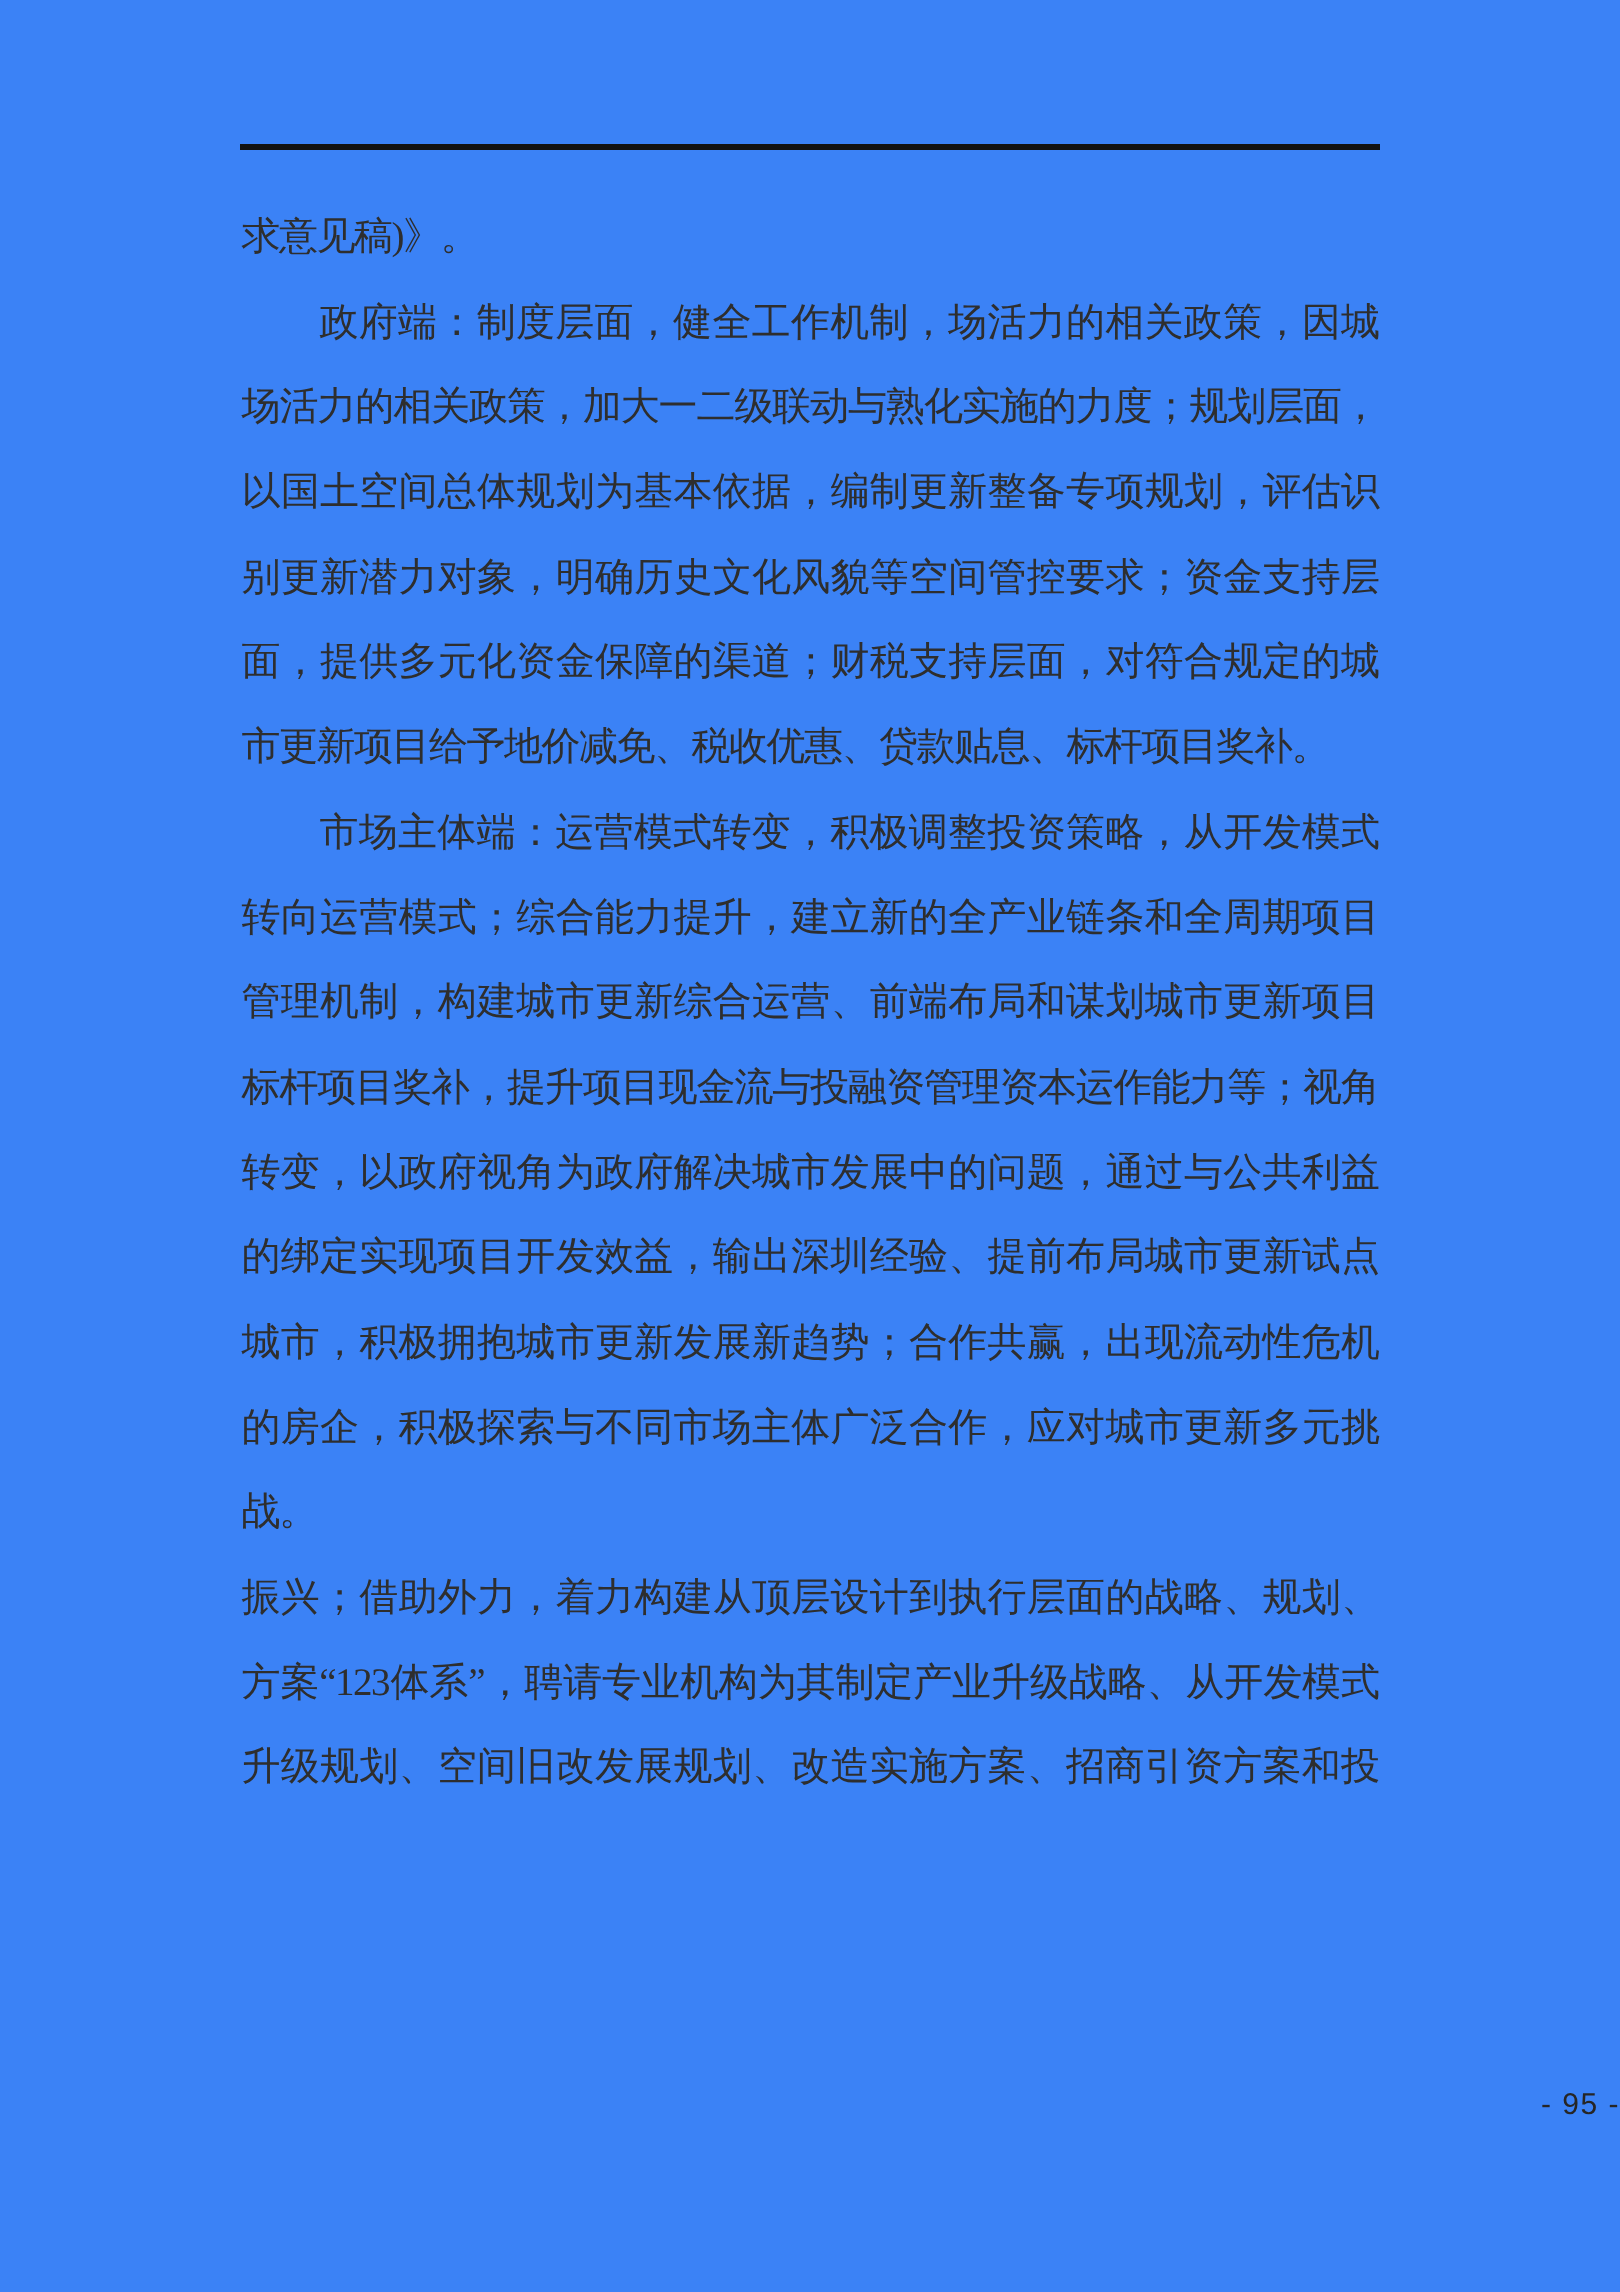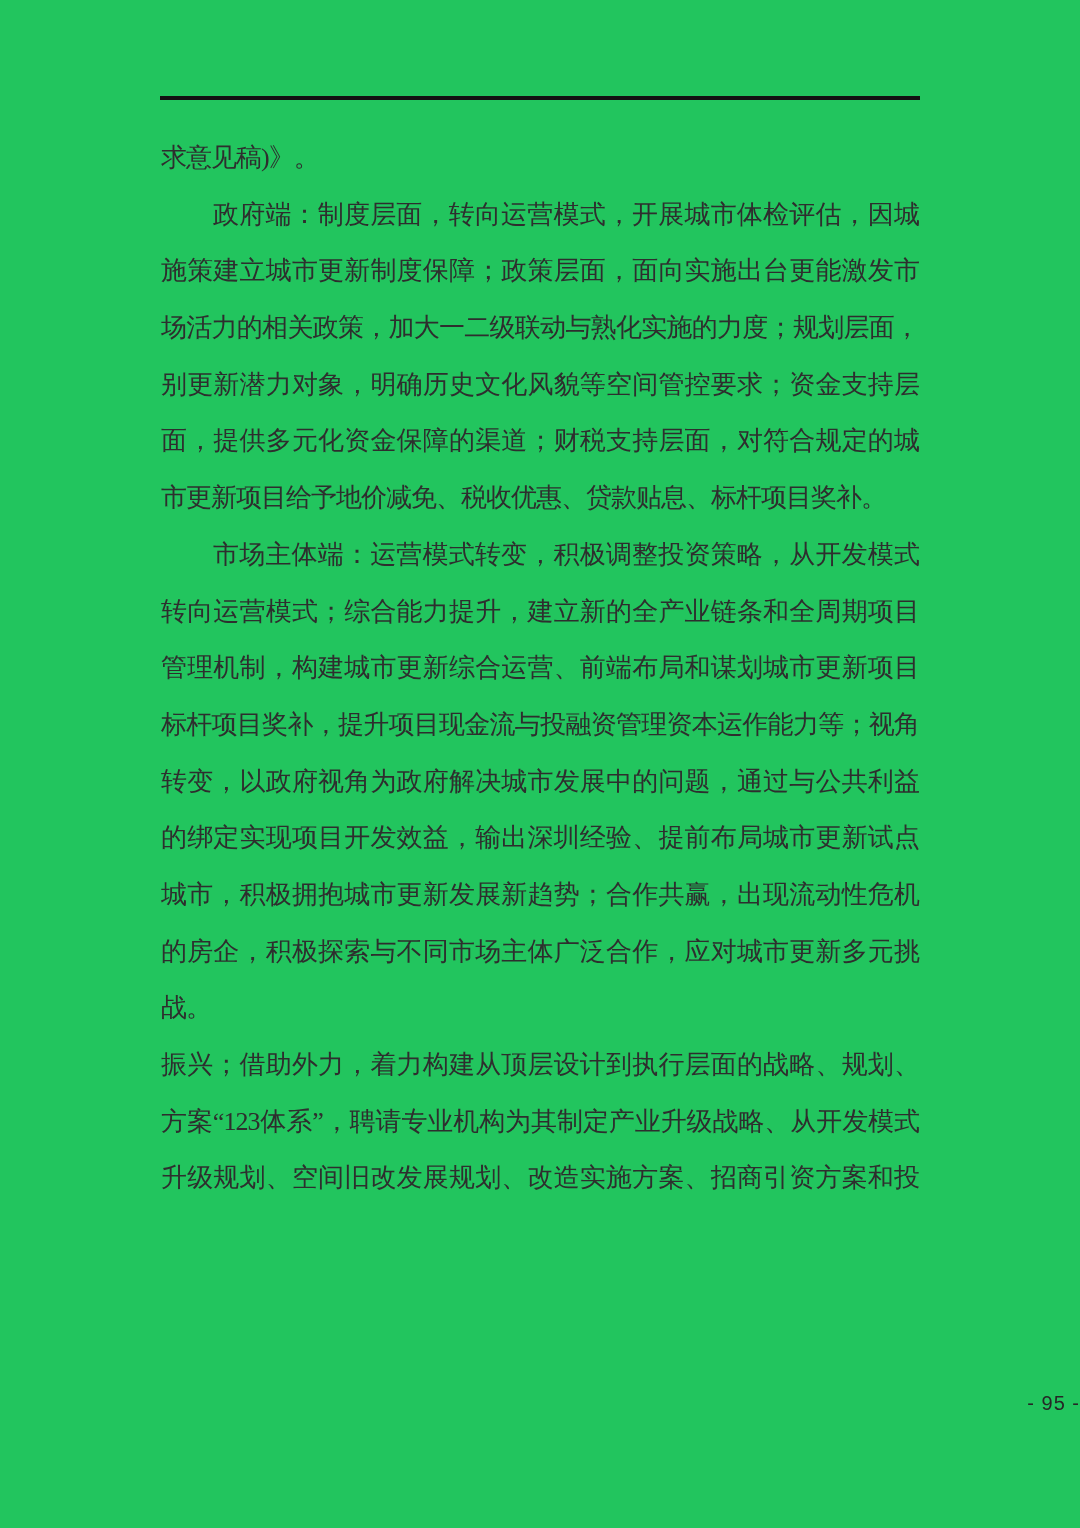--- a/index.html
+++ b/index.html
@@ -4,21 +4,21 @@
 <style>
   html, body {
     margin: 0;
     padding: 0;
     background: #ffffff;
   }
   .page {
     position: relative;
     width: 1080px;
     height: 1528px;
-    background: #22c55e;
+    background: #3b82f6;
     overflow: hidden;
     font-family: "Liberation Serif", "DejaVu Serif", serif;
   }
   .header-rule {
     position: absolute;
     left: 160px;
     top: 96px;
     width: 760px;
     height: 4px;
     background: #121212;
@@ -66,23 +66,23 @@
 </head>
 <body>
 
 <div class="page">
   <div class="header-rule"></div>
   <div class="content">
       <div class="paragraph">
         <div class="line no-fill">求意见稿)》。</div>
       </div>
       <div class="paragraph">
-        <div class="line indent">政府端：制度层面，转向运营模式，开展城市体检评估，因城</div>
-        <div class="line">施策建立城市更新制度保障；政策层面，面向实施出台更能激发市</div>
+        <div class="line indent">政府端：制度层面，健全工作机制，场活力的相关政策，因城</div>
         <div class="line">场活力的相关政策，加大一二级联动与熟化实施的力度；规划层面，</div>
+        <div class="line">以国土空间总体规划为基本依据，编制更新整备专项规划，评估识</div>
         <div class="line">别更新潜力对象，明确历史文化风貌等空间管控要求；资金支持层</div>
         <div class="line">面，提供多元化资金保障的渠道；财税支持层面，对符合规定的城</div>
         <div class="line no-fill">市更新项目给予地价减免、税收优惠、贷款贴息、标杆项目奖补。</div>
       </div>
       <div class="paragraph">
         <div class="line indent">市场主体端：运营模式转变，积极调整投资策略，从开发模式</div>
         <div class="line">转向运营模式；综合能力提升，建立新的全产业链条和全周期项目</div>
         <div class="line">管理机制，构建城市更新综合运营、前端布局和谋划城市更新项目</div>
         <div class="line">标杆项目奖补，提升项目现金流与投融资管理资本运作能力等；视角</div>
         <div class="line">转变，以政府视角为政府解决城市发展中的问题，通过与公共利益</div>

